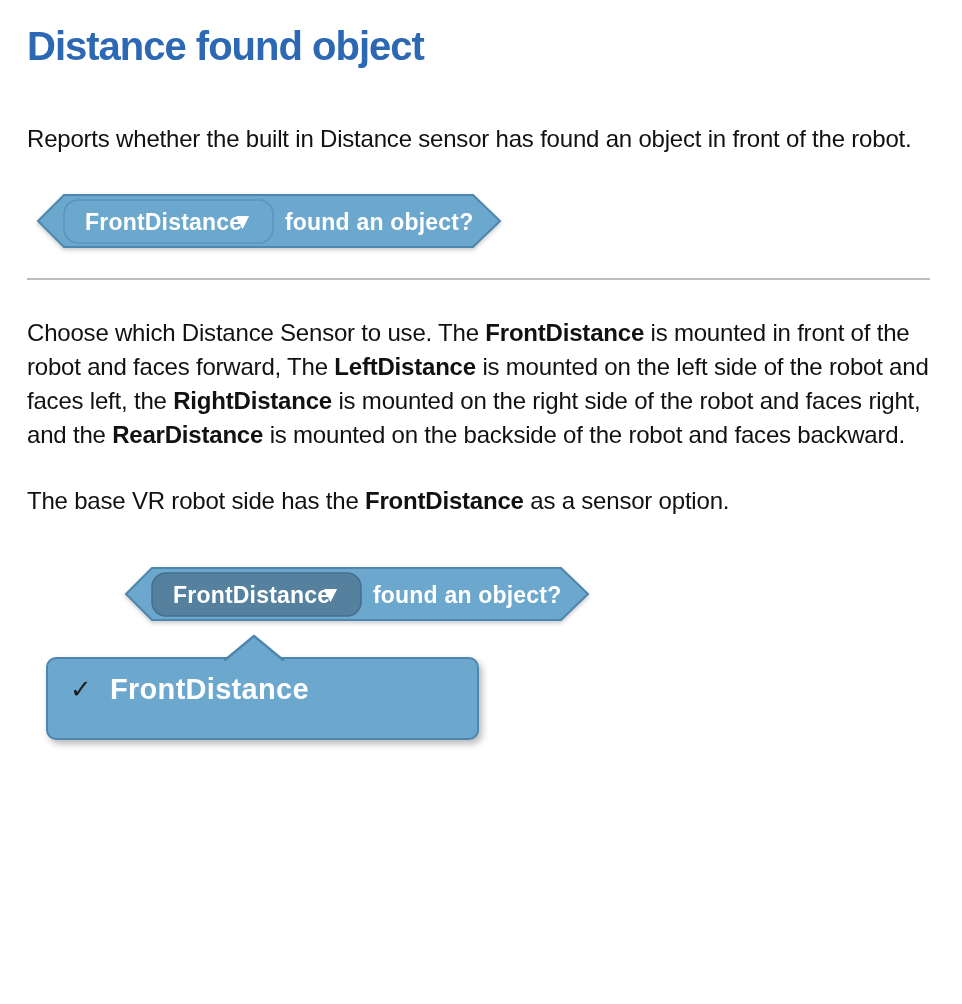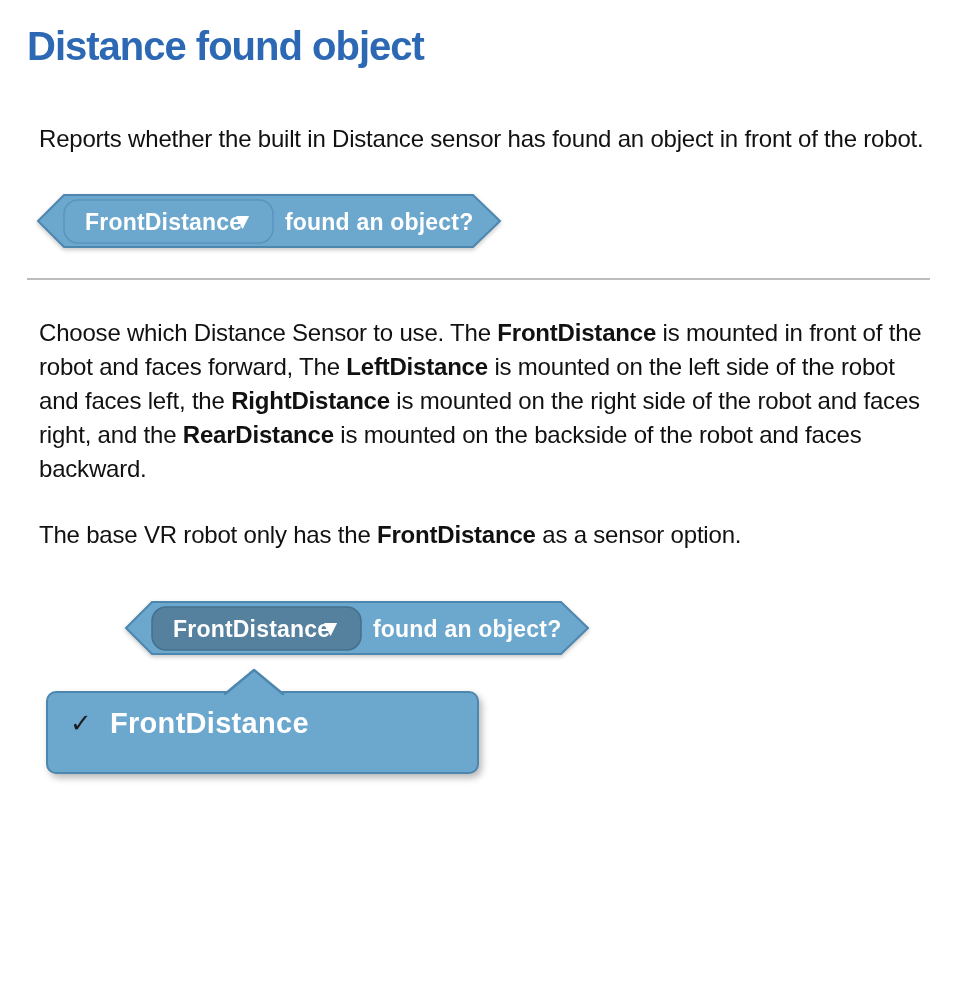--- a/index.html
+++ b/index.html
@@ -19,21 +19,21 @@
        font-family:"Liberation Sans", sans-serif;}
   .page{width:962px;padding:0 20px 30px 27px;}
 
   h1.title{font-size:40px;line-height:52px;font-weight:bold;
            color:var(--heading-blue);margin:20px 0 0;letter-spacing:-1px;}
   h2.section{font-size:34px;line-height:40px;font-weight:bold;
            color:var(--heading-blue);margin:78px 0 0;letter-spacing:-0.5px;}
   hr.divider{border:none;border-top:2px solid var(--divider);
            margin:28px 0 0;width:903px;}
 
-  p.body{font-size:24px;line-height:34px;max-width:912px;margin:12px;
+  p.body{font-size:24px;line-height:34px;max-width:912px;margin:0;
          letter-spacing:-0.2px;}
   p.intro{margin-top:50px;}
   p.usage{margin-top:36px;}
   p.note{margin-top:32px;}
   p.body b{font-weight:bold;}
 
   .block-svg{display:block;filter:drop-shadow(0 2px 2px rgba(0,0,0,0.22));}
   .block1{margin:36px 0 0 9px;}
   .block2{margin:47px 0 0 97px;}
 
@@ -72,21 +72,21 @@
     <rect class="dd-rect" x="28" y="8" width="209" height="43" rx="14"></rect>
     <text class="blk-txt" x="49" y="38">FrontDistance</text>
     <text class="blk-arrow" x="200" y="35">▼</text>
     <text class="blk-txt" x="249" y="38">found an object?</text>
   </svg>
 
   <hr class="divider">
 
   <p class="body usage"><span>Choose which Distance Sensor to use. The </span><b>FrontDistance</b><span> is mounted in front of the robot and faces forward, The </span><b>LeftDistance</b><span> is mounted on the left side of the robot and faces left, the </span><b>RightDistance</b><span> is mounted on the right side of the robot and faces right, and the </span><b>RearDistance</b><span> is mounted on the backside of the robot and faces backward.</span></p>
 
-  <p class="body note"><span>The base VR robot only has the </span><b>FrontDistance</b><span> as a sensor option.</span></p>
+  <p class="body note"><span>The base VR robot side has the </span><b>FrontDistance</b><span> as a sensor option.</span></p>
 
   <svg class="block-svg block2" width="466" height="58" viewBox="0 0 466 58">
     <polygon class="hex" points="2,29 28,3 437,3 464,29 437,55 28,55"></polygon>
     <rect class="dd-rect-pressed" x="28" y="8" width="209" height="43" rx="14"></rect>
     <text class="blk-txt" x="49" y="38">FrontDistance</text>
     <text class="blk-arrow" x="200" y="35">▼</text>
     <text class="blk-txt" x="249" y="38">found an object?</text>
   </svg>
 
   <div class="menu-wrap">

